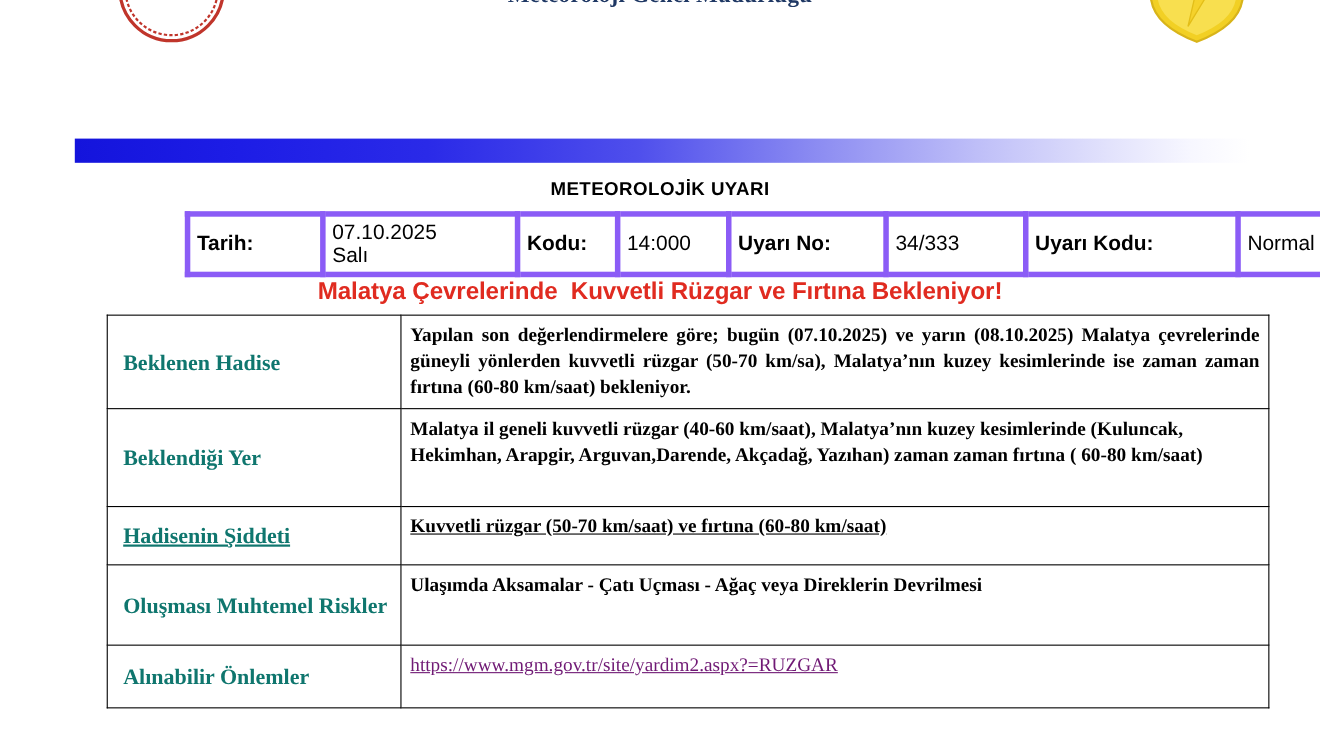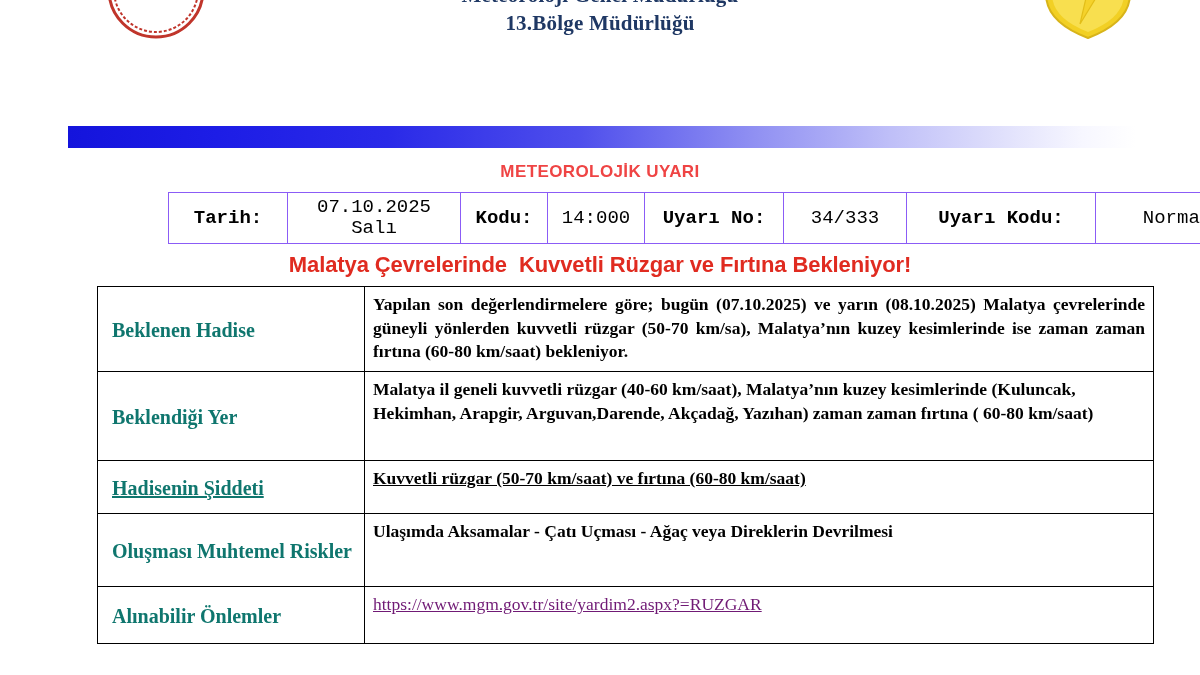--- a/index.html
+++ b/index.html
@@ -81,43 +81,43 @@
         #ffffff 100%);
   }
 
   
   .section-title {
     position: absolute;
     left: 0;
     right: 0;
     top: 162px;
     text-align: center;
-    color: #ef4444;
+    color: #000000;
     font-family: "Liberation Sans", sans-serif;
     font-weight: bold;
     font-size: 17px;
     letter-spacing: 0.4px;
   }
 
   
   .info-table {
     position: absolute;
     left: 168px;
     top: 192px;
     width: 986px;
     border-collapse: collapse;
     table-layout: fixed;
   }
   .info-table td {
-    border: 1px solid #8b5cf6;
+    border: 5px solid #8b5cf6;
     padding: 2px 6px;
-    font-family: Liberation Mono, monospace;
+    font-family: Liberation Sans, sans-serif;
     font-size: 19px;
     color: #000000;
-    text-align: center;
+    text-align: left;
     vertical-align: middle;
     height: 46px;
   }
   .info-table td.lbl {
     font-weight: bold;
   }
   .info-table td.val {
     font-weight: normal;
   }
   .c-tarih-l  { width: 106px; }
@@ -211,21 +211,20 @@
     <circle cx="52" cy="52" r="47" fill="none" stroke="#C0352B" stroke-width="3"></circle>
     <circle cx="52" cy="52" r="42" fill="none" stroke="#C0352B" stroke-width="2" stroke-dasharray="3 2"></circle>
     <path d="M40 14 a22 22 0 1 0 0 30 a18 18 0 1 1 0 -30 z" fill="#C0352B"></path>
     <polygon points="52,6 54,12 60,12 55,16 57,22 52,18 47,22 49,16 44,12 50,12" fill="#C0352B"></polygon>
     <polygon points="30,10 32,16 38,16 33,20 35,26 30,22 25,26 27,20 22,16 28,16" fill="#C0352B"></polygon>
     <polygon points="74,10 76,16 82,16 77,20 79,26 74,22 69,26 71,20 66,16 72,16" fill="#C0352B"></polygon>
   </svg>
 
   <div class="header-titles">
     <div class="header-line-0">Meteoroloji Genel Müdürlüğü</div>
-    <div class="header-line-1">13.Bölge Müdürlüğü</div>
   </div>
 
   <svg class="logo-right" viewBox="0 0 96 96">
     <path d="M48 4 L90 18 L90 50 Q90 78 48 94 Q6 78 6 50 L6 18 Z" fill="#F2D024" stroke="#D8B41A" stroke-width="2"></path>
     <path d="M48 10 L84 22 L84 50 Q84 74 48 88 Q12 74 12 50 L12 22 Z" fill="#FAE45E" opacity="0.75"></path>
     <polygon points="52,20 36,54 46,54 40,80 62,44 50,44" fill="#F5D22B" stroke="#E3BE18" stroke-width="1.2"></polygon>
   </svg>
 </div>
 
 <div class="gradient-bar"></div>

